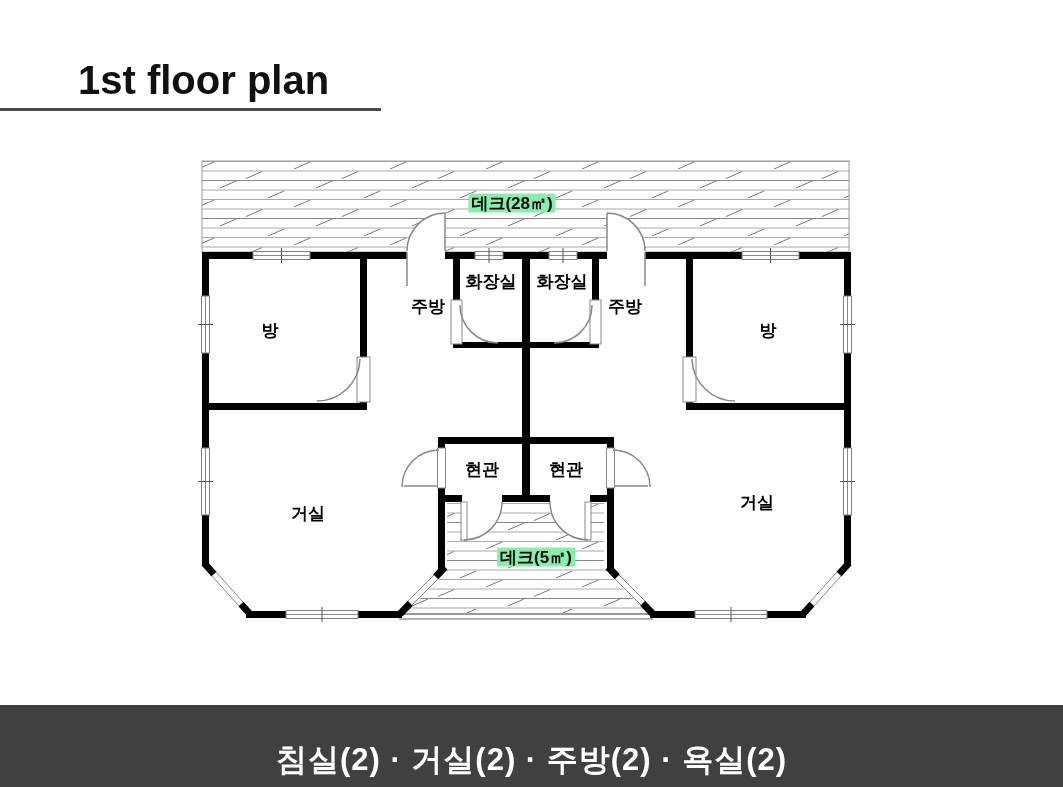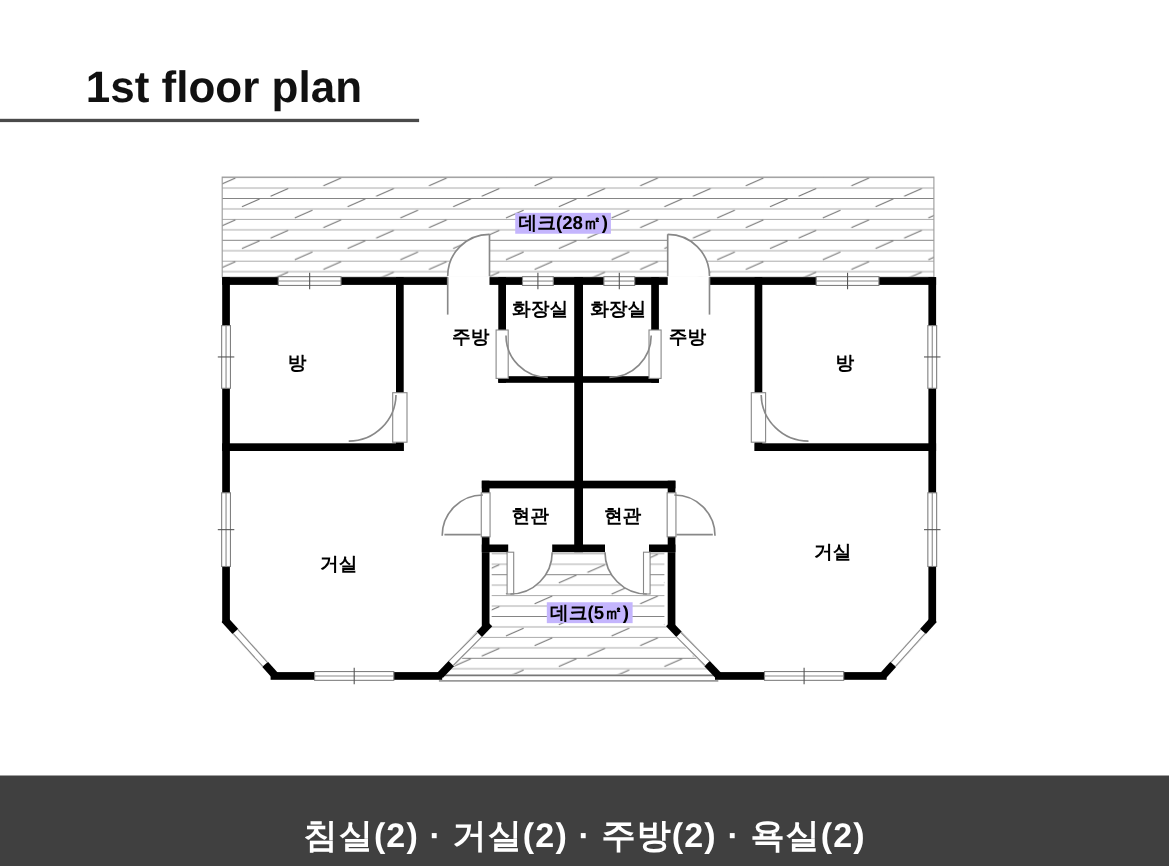--- a/index.html
+++ b/index.html
@@ -20,21 +20,21 @@
     position:absolute;left:0;top:80px;width:381px;height:3px;
     background:#4a4a4a;
   }
   .plan{position:absolute;left:0;top:0;width:1063px;height:787px;}
   .plan svg{position:absolute;left:0;top:0;}
   .plan-label{
     position:absolute;transform:translate(-50%,-50%);
     font-size:17px;font-weight:700;color:#000000;
     white-space:nowrap;line-height:1;
   }
-  .plan-label.on-deck{background:#c4b5fd;padding:1px 3px;}
+  .plan-label.on-deck{background:#86efac;padding:1px 3px;}
   .banner{
     position:absolute;left:0;top:677px;width:1063px;height:110px;
     display:flex;align-items:center;justify-content:center;
   }
   .banner-text{
     font-size:31px;font-weight:700;color:#ffffff;
     letter-spacing:1px;white-space:nowrap;
   }
 </style>
 </head>

